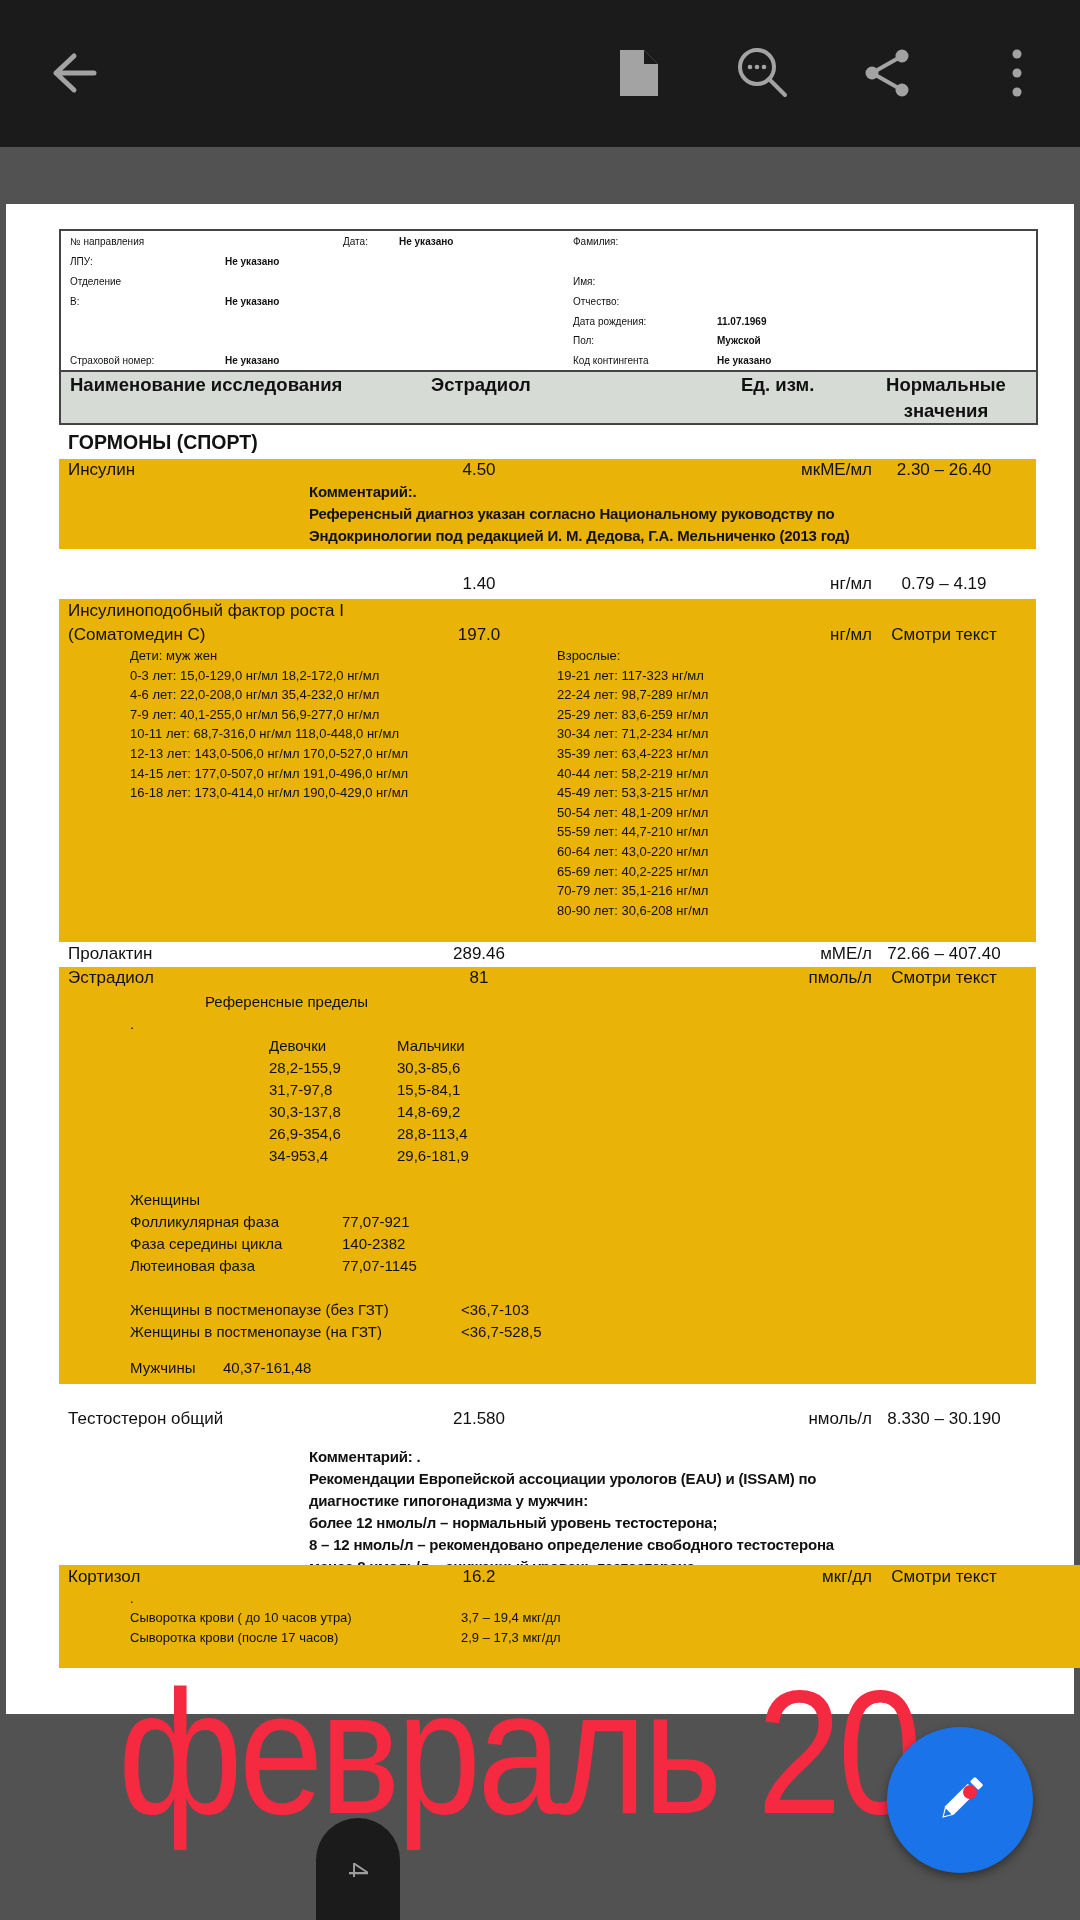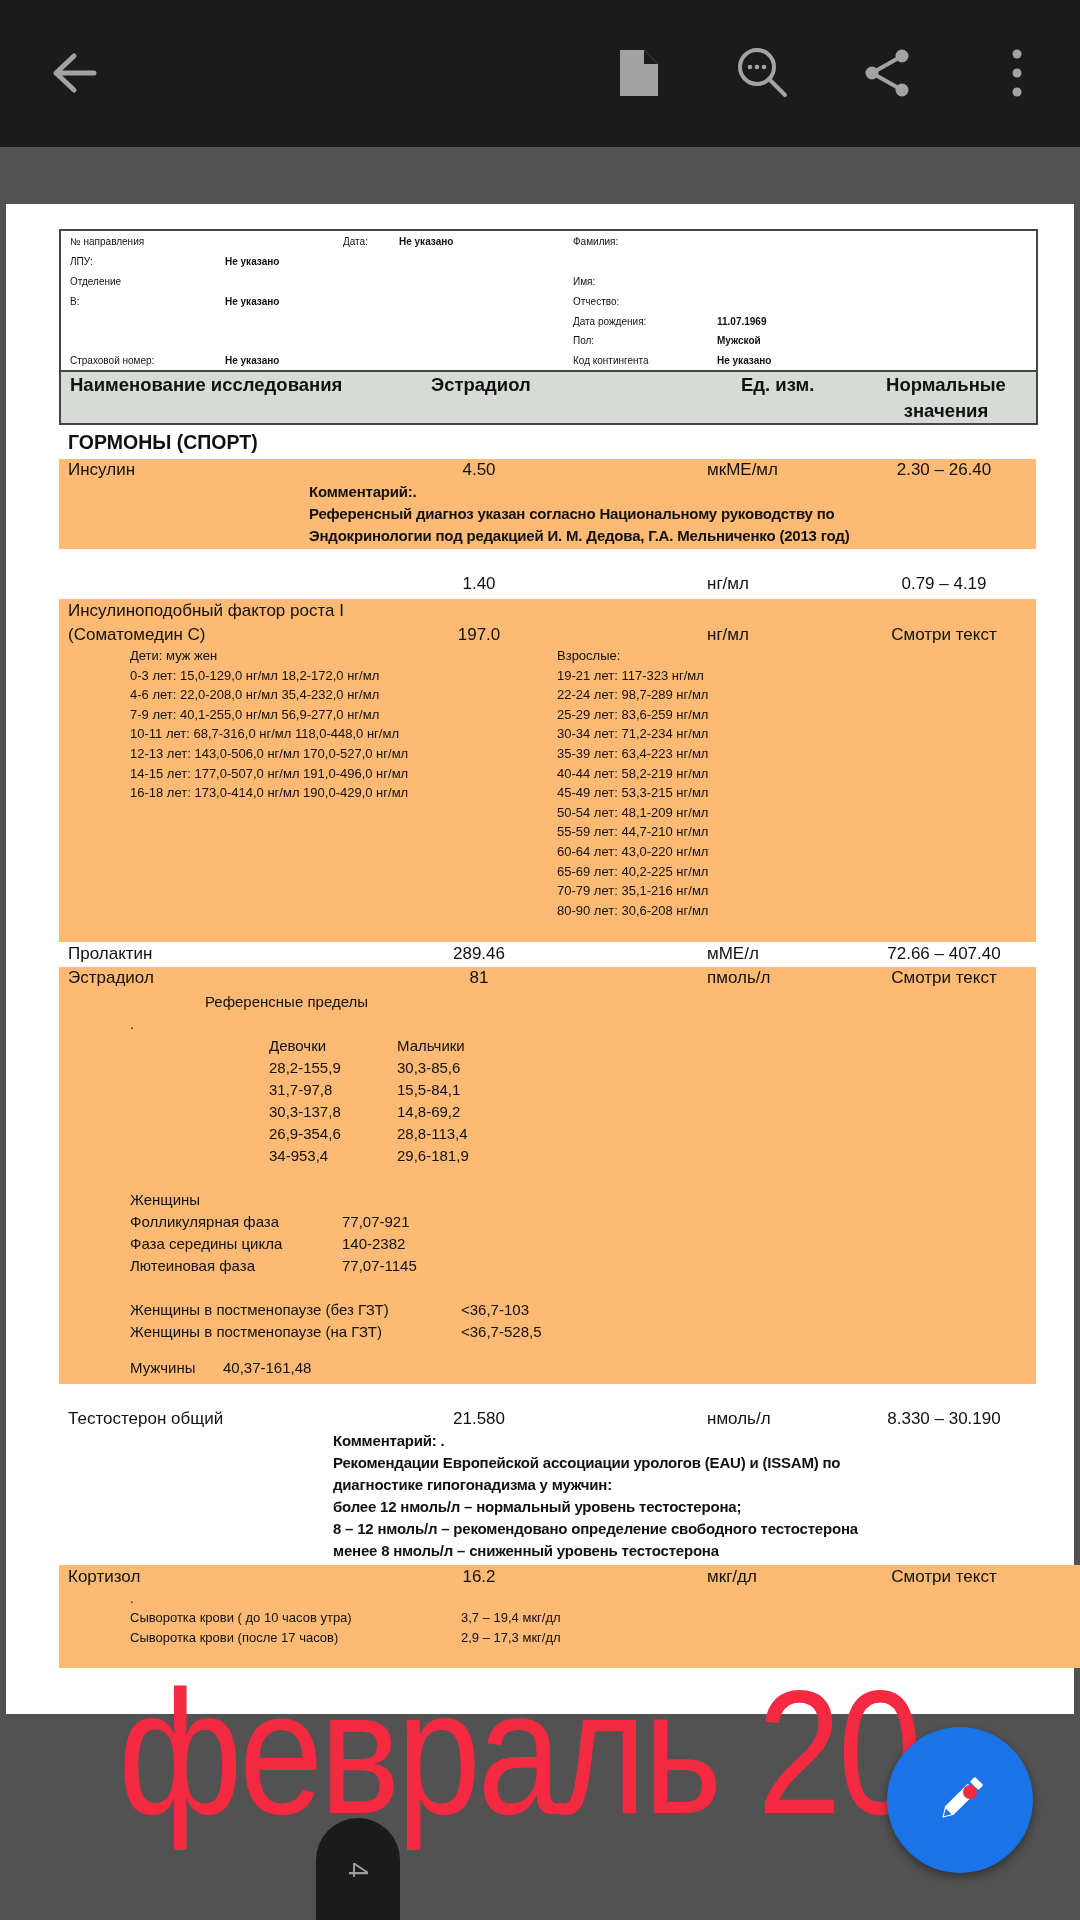--- a/index.html
+++ b/index.html
@@ -8,25 +8,25 @@
   .tb-btn { position:absolute; top:43px; width:60px; height:60px; display:flex; align-items:center; justify-content:center; }
   .page { position:absolute; left:6px; top:204px; width:1068px; height:1510px; background:#fff; }
   .doc { position:absolute; left:53px; top:25px; width:977px; font-family:"Liberation Sans", sans-serif; color:#111; }
   .hdrbox { position:relative; width:975px; height:139px; border:2px solid #444; border-bottom:1px solid #444; font-size:10px; }
   .hdrbox .f { position:absolute; white-space:nowrap; }
   .hdrbox .b { font-weight:bold; }
   .colhead { position:relative; width:975px; height:51px; border:2px solid #444; border-top:1px solid #444; background:#d6dbd6; font-weight:bold; font-size:18.5px; }
   .colhead span { position:absolute; }
   .section-title { font-weight:bold; font-size:19.5px; padding:6px 0 0 9px; height:25px; }
   .row { position:relative; width:977px; font-size:17px; }
-  .gray { background:#fdba74; }
+  .gray { background:#eab308; }
   .row .c { position:absolute; white-space:nowrap; }
   .name { left:9px; }
   .res { left:390px; width:60px; text-align:center; }
-  .unit { left:648px; width:125px; text-align:left; }
+  .unit { left:688px; width:125px; text-align:right; }
   .norm { left:810px; width:150px; text-align:center; }
   .comment { position:absolute; left:250px; font-weight:bold; font-size:15px; line-height:22px; letter-spacing:-0.2px; }
   .small { position:absolute; font-size:13px; line-height:19.6px; white-space:nowrap; }
   .med { position:absolute; font-size:15px; line-height:22px; white-space:nowrap; }
   .overlay { position:absolute; left:118px; top:1664px; font-size:176px; color:#f52940; font-family:"Liberation Sans", sans-serif; letter-spacing:-4px; transform:scaleX(0.86); transform-origin:left top; white-space:nowrap; line-height:1; }
   .fab { position:absolute; left:887px; top:1727px; width:146px; height:146px; border-radius:50%; background:#1a73e8; box-shadow:0 4px 10px rgba(0,0,0,0.4); display:flex; align-items:center; justify-content:center; }
   .pill { position:absolute; left:316px; top:1818px; width:84px; height:110px; background:#1b1b1b; border-radius:42px 42px 0 0; display:flex; justify-content:center; padding-top:36px; box-sizing:border-box; }
   .pill span { color:#9e9e9e; font-size:28px; transform:rotate(90deg); display:inline-block; height:32px; }
 </style>
 </head>
@@ -219,21 +219,21 @@
 
       <span class="med" style="left:71px; top:390px;">Мужчины</span>
       <span class="med" style="left:164px; top:390px;">40,37-161,48</span>
     </div>
 
     <div class="row" style="height:181px;">
       <span class="c name" style="top:25px;">Тестостерон общий</span>
       <span class="c res" style="top:25px;">21.580</span>
       <span class="c unit" style="top:25px;">нмоль/л</span>
       <span class="c norm" style="top:25px;">8.330 – 30.190</span>
-      <div class="comment" style="top:46px;margin-left:24px;">
+      <div class="comment" style="top:62px;">
         <div>Комментарий: .</div>
         <div>Рекомендации Европейской ассоциации урологов (EAU) и (ISSAM) по</div>
         <div>диагностике гипогонадизма у мужчин:</div>
         <div>более 12 нмоль/л – нормальный уровень тестостерона;</div>
         <div>8 – 12 нмоль/л – рекомендовано определение свободного тестостерона</div>
         <div>менее 8 нмоль/л – сниженный уровень тестостерона</div>
       </div>
     </div>
 
     <div class="row gray" style="height:103px;padding-left:48px;">

